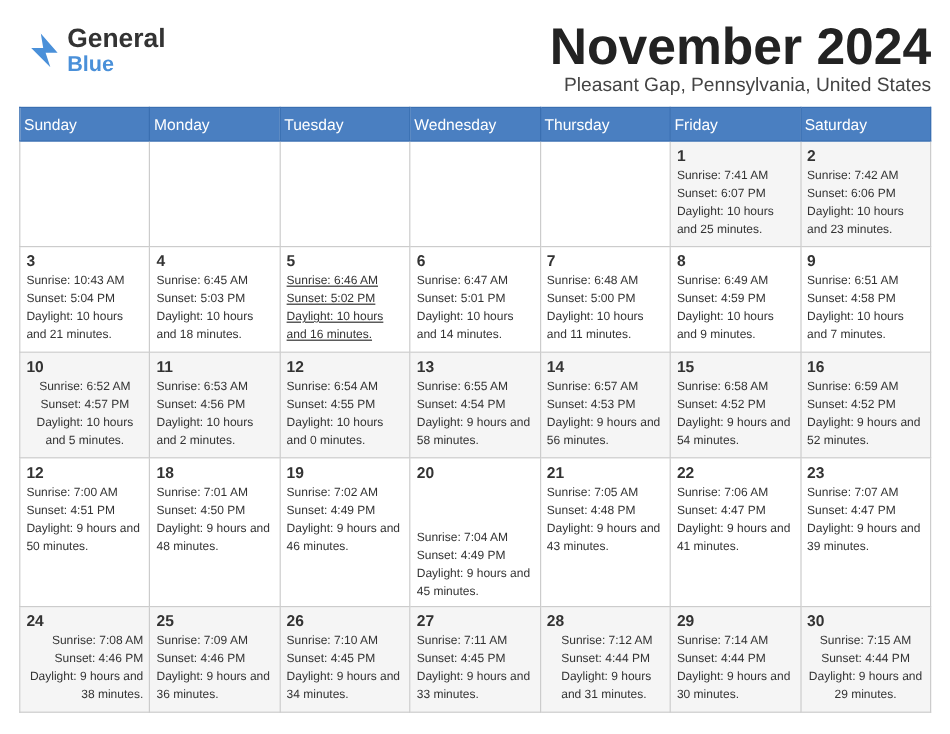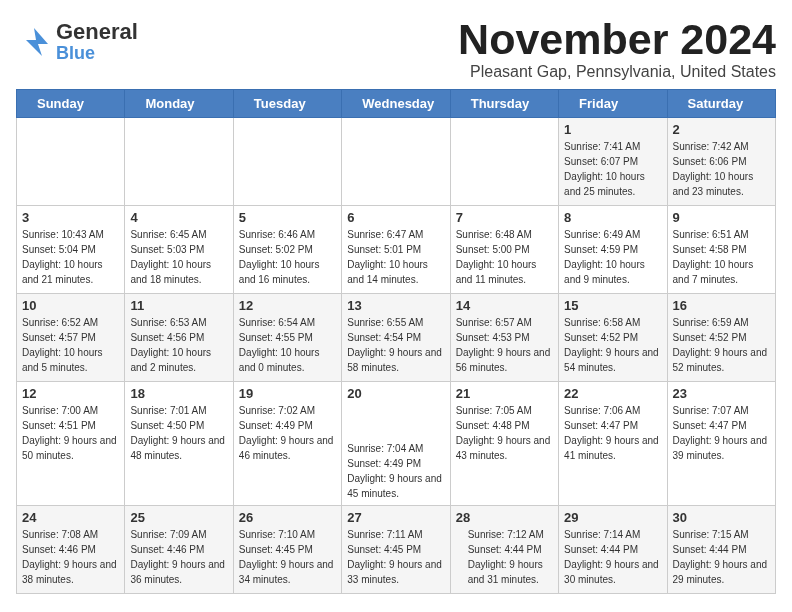--- a/index.html
+++ b/index.html
@@ -56,22 +56,22 @@
     }
     table {
       width: 100%;
       border-collapse: collapse;
       table-layout: fixed;
     }
     thead th {
       background-color: #4a7fc1;
       color: #fff;
       font-size: 13px;
-      font-weight: bold;
-      padding: 6px 20px;
+      font-weight: normal;
+      padding: 6px 3px;
       text-align: left;
       border: 1px solid #3a6fb1;
     }
     tbody td {
       vertical-align: top;
       border: 1px solid #ccc;
       padding: 4px 5px;
       font-size: 10.5px;
       color: #333;
       height: 88px;
@@ -154,21 +154,21 @@
 Daylight: 10 hours and 21 minutes.</div>
         </td>
         <td>
           <span class="day-num">4</span>
           <div class="day-info" style="white-space: pre-line;">Sunrise: 6:45 AM
 Sunset: 5:03 PM
 Daylight: 10 hours and 18 minutes.</div>
         </td>
         <td>
           <span class="day-num">5</span>
-          <div class="day-info" style="white-space: pre-line;">Sunrise: 6:46 AM
+          <div class="day-info" style="white-space: pre-line; text-decoration: underline;">Sunrise: 6:46 AM
 Sunset: 5:02 PM
 Daylight: 10 hours and 16 minutes.</div>
         </td>
         <td>
           <span class="day-num">6</span>
           <div class="day-info" style="white-space: pre-line;">Sunrise: 6:47 AM
 Sunset: 5:01 PM
 Daylight: 10 hours and 14 minutes.</div>
         </td>
         <td>
@@ -186,21 +186,21 @@
         <td>
           <span class="day-num">9</span>
           <div class="day-info" style="white-space: pre-line;">Sunrise: 6:51 AM
 Sunset: 4:58 PM
 Daylight: 10 hours and 7 minutes.</div>
         </td>
       </tr>
       <tr>
         <td>
           <span class="day-num">10</span>
-          <div class="day-info" style="white-space: pre-line;">Sunrise: 6:52 AM
+          <div class="day-info" style="white-space: pre-line; text-align: center;">Sunrise: 6:52 AM
 Sunset: 4:57 PM
 Daylight: 10 hours and 5 minutes.</div>
         </td>
         <td>
           <span class="day-num">11</span>
           <div class="day-info" style="white-space: pre-line;">Sunrise: 6:53 AM
 Sunset: 4:56 PM
 Daylight: 10 hours and 2 minutes.</div>
         </td>
         <td>
@@ -274,21 +274,21 @@
         <td>
           <span class="day-num">23</span>
           <div class="day-info" style="white-space: pre-line;">Sunrise: 7:07 AM
 Sunset: 4:47 PM
 Daylight: 9 hours and 39 minutes.</div>
         </td>
       </tr>
       <tr>
         <td>
           <span class="day-num">24</span>
-          <div class="day-info" style="white-space: pre-line;">Sunrise: 7:08 AM
+          <div class="day-info" style="white-space: pre-line; text-align: right;">Sunrise: 7:08 AM
 Sunset: 4:46 PM
 Daylight: 9 hours and 38 minutes.</div>
         </td>
         <td>
           <span class="day-num">25</span>
           <div class="day-info" style="white-space: pre-line;">Sunrise: 7:09 AM
 Sunset: 4:46 PM
 Daylight: 9 hours and 36 minutes.</div>
         </td>
         <td>
@@ -310,19 +310,19 @@
 Daylight: 9 hours and 31 minutes.</div>
         </td>
         <td>
           <span class="day-num">29</span>
           <div class="day-info" style="white-space: pre-line;">Sunrise: 7:14 AM
 Sunset: 4:44 PM
 Daylight: 9 hours and 30 minutes.</div>
         </td>
         <td>
           <span class="day-num">30</span>
-          <div class="day-info" style="white-space: pre-line;">Sunrise: 7:15 AM
+          <div class="day-info" style="white-space: pre-line; text-align: center;">Sunrise: 7:15 AM
 Sunset: 4:44 PM
 Daylight: 9 hours and 29 minutes.</div>
         </td>
       </tr>
     </tbody>
 </table>
 
 </body></html>

